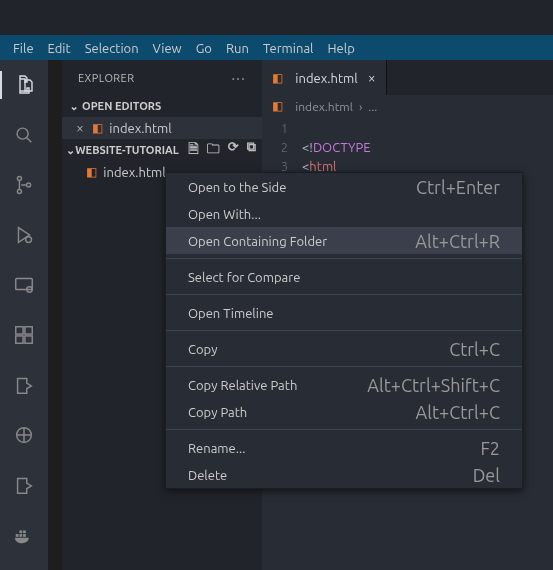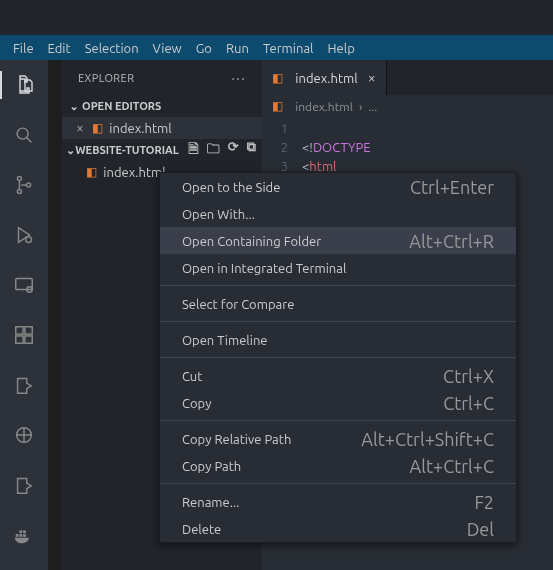--- a/index.html
+++ b/index.html
@@ -28,21 +28,21 @@
 .tabs { height:35px; display:flex; align-items:stretch; background:#21252b; }
 .tab { display:flex; align-items:center; padding:0 10px; background:#282c34; font-size:13px; color:#d7dae0; border-right:1px solid #111; gap:6px; }
 .tab .tx { color:#ccc; font-size:14px; margin-left:4px; }
 .breadcrumb { height:22px; display:flex; align-items:center; padding-left:10px; font-size:12px; color:#8f949c; gap:6px; background:#282c34; }
 .code { display:flex; font-family: "Consolas","Menlo",monospace; font-size:13px; line-height:19px; padding-top:2px; }
 .gutter { width:40px; text-align:right; color:#5c6370; padding-right:14px; }
 .codelines { color:#abb2bf; white-space:pre; overflow:hidden; }
 .tok-doc { color:#c678dd; }
 .tok-tag { color:#e06c75; }
 .tok-pun { color:#abb2bf; }
-.ctxmenu { position:absolute; left:159px; top:172px; width:358px; background:#282c34; box-shadow:0 2px 8px rgba(0,0,0,0.6); font-size:13px; color:#ccc; border:1px solid #00000055; }
+.ctxmenu { position:absolute; left:165px; top:172px; width:358px; background:#282c34; box-shadow:0 2px 8px rgba(0,0,0,0.6); font-size:13px; color:#ccc; border:1px solid #00000055; }
 .ctxmenu .item { display:flex; justify-content:space-between; align-items:center; height:27px; padding:0 22px; }
 .ctxmenu .item.hl { background:#3a3f4b; }
 .ctxmenu .sep { height:1px; background:#3e4451; margin:4px 0; }
 .sc { color:#999; font-size:18px; }
 svg { display:block; }
 </style>
 </head>
 <body>
 
 <div class="titlebar"></div>
@@ -195,40 +195,32 @@
       <span class="sc">Ctrl+Enter</span>
     </div>
   <div class="item">
       <span>Open With...</span>
       <span class="sc"></span>
     </div>
   <div class="item hl">
       <span>Open Containing Folder</span>
       <span class="sc">Alt+Ctrl+R</span>
     </div>
-  <div class="item">
-      <span>Open in Integrated Terminal</span>
-      <span class="sc"></span>
-    </div>
   <div class="sep"></div>
   <div class="item">
       <span>Select for Compare</span>
       <span class="sc"></span>
     </div>
   <div class="sep"></div>
   <div class="item">
       <span>Open Timeline</span>
       <span class="sc"></span>
     </div>
   <div class="sep"></div>
   <div class="item">
-      <span>Cut</span>
-      <span class="sc">Ctrl+X</span>
-    </div>
-  <div class="item">
       <span>Copy</span>
       <span class="sc">Ctrl+C</span>
     </div>
   <div class="sep"></div>
   <div class="item">
       <span>Copy Relative Path</span>
       <span class="sc">Alt+Ctrl+Shift+C</span>
     </div>
   <div class="item">
       <span>Copy Path</span>

